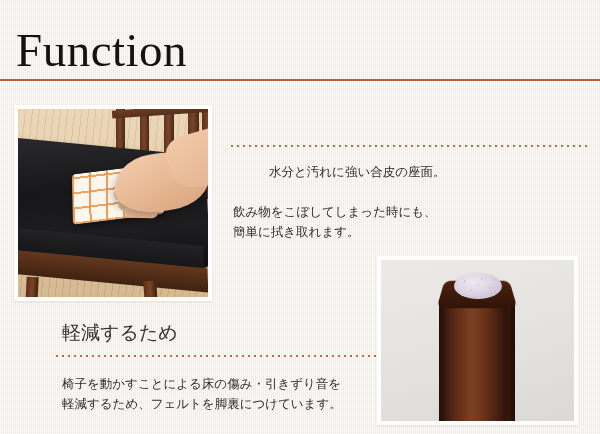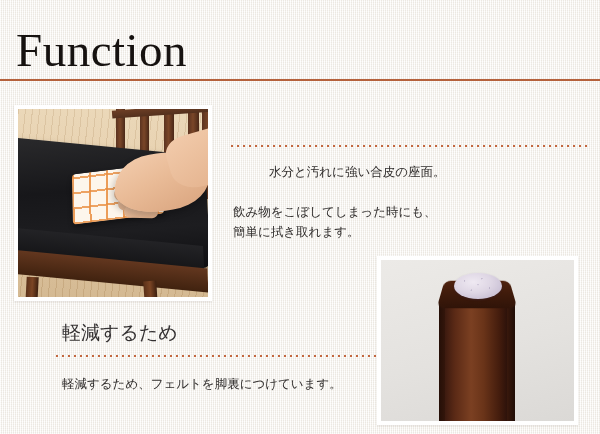--- a/index.html
+++ b/index.html
@@ -326,20 +326,21 @@
   <div id="rule-care" class="dotted-rule"></div>
   <div id="body-care-1" class="feature-body">水分と汚れに強い合皮の座面。</div>
   <div id="body-care-2" class="feature-body">
     <div>飲み物をこぼしてしまった時にも、</div>
     <div>簡単に拭き取れます。</div>
   </div>
 
   <div id="heading-felt" class="feature-heading">軽減するため</div>
   <div id="rule-felt" class="dotted-rule"></div>
   <div id="body-felt" class="feature-body">
+    <div>椅子を動かすことによる床の傷み・引きずり音を</div>
     <div>軽減するため、フェルトを脚裏につけています。</div>
   </div>
 
   <div id="photo-leg-felt" class="photo-frame">
     <div class="photo-inner">
       <div id="leg-bevel-left"></div>
       <div id="leg-bevel-right"></div>
       <div id="leg-body"></div>
       <div id="leg-top-face"></div>
       <div id="felt-pad">

